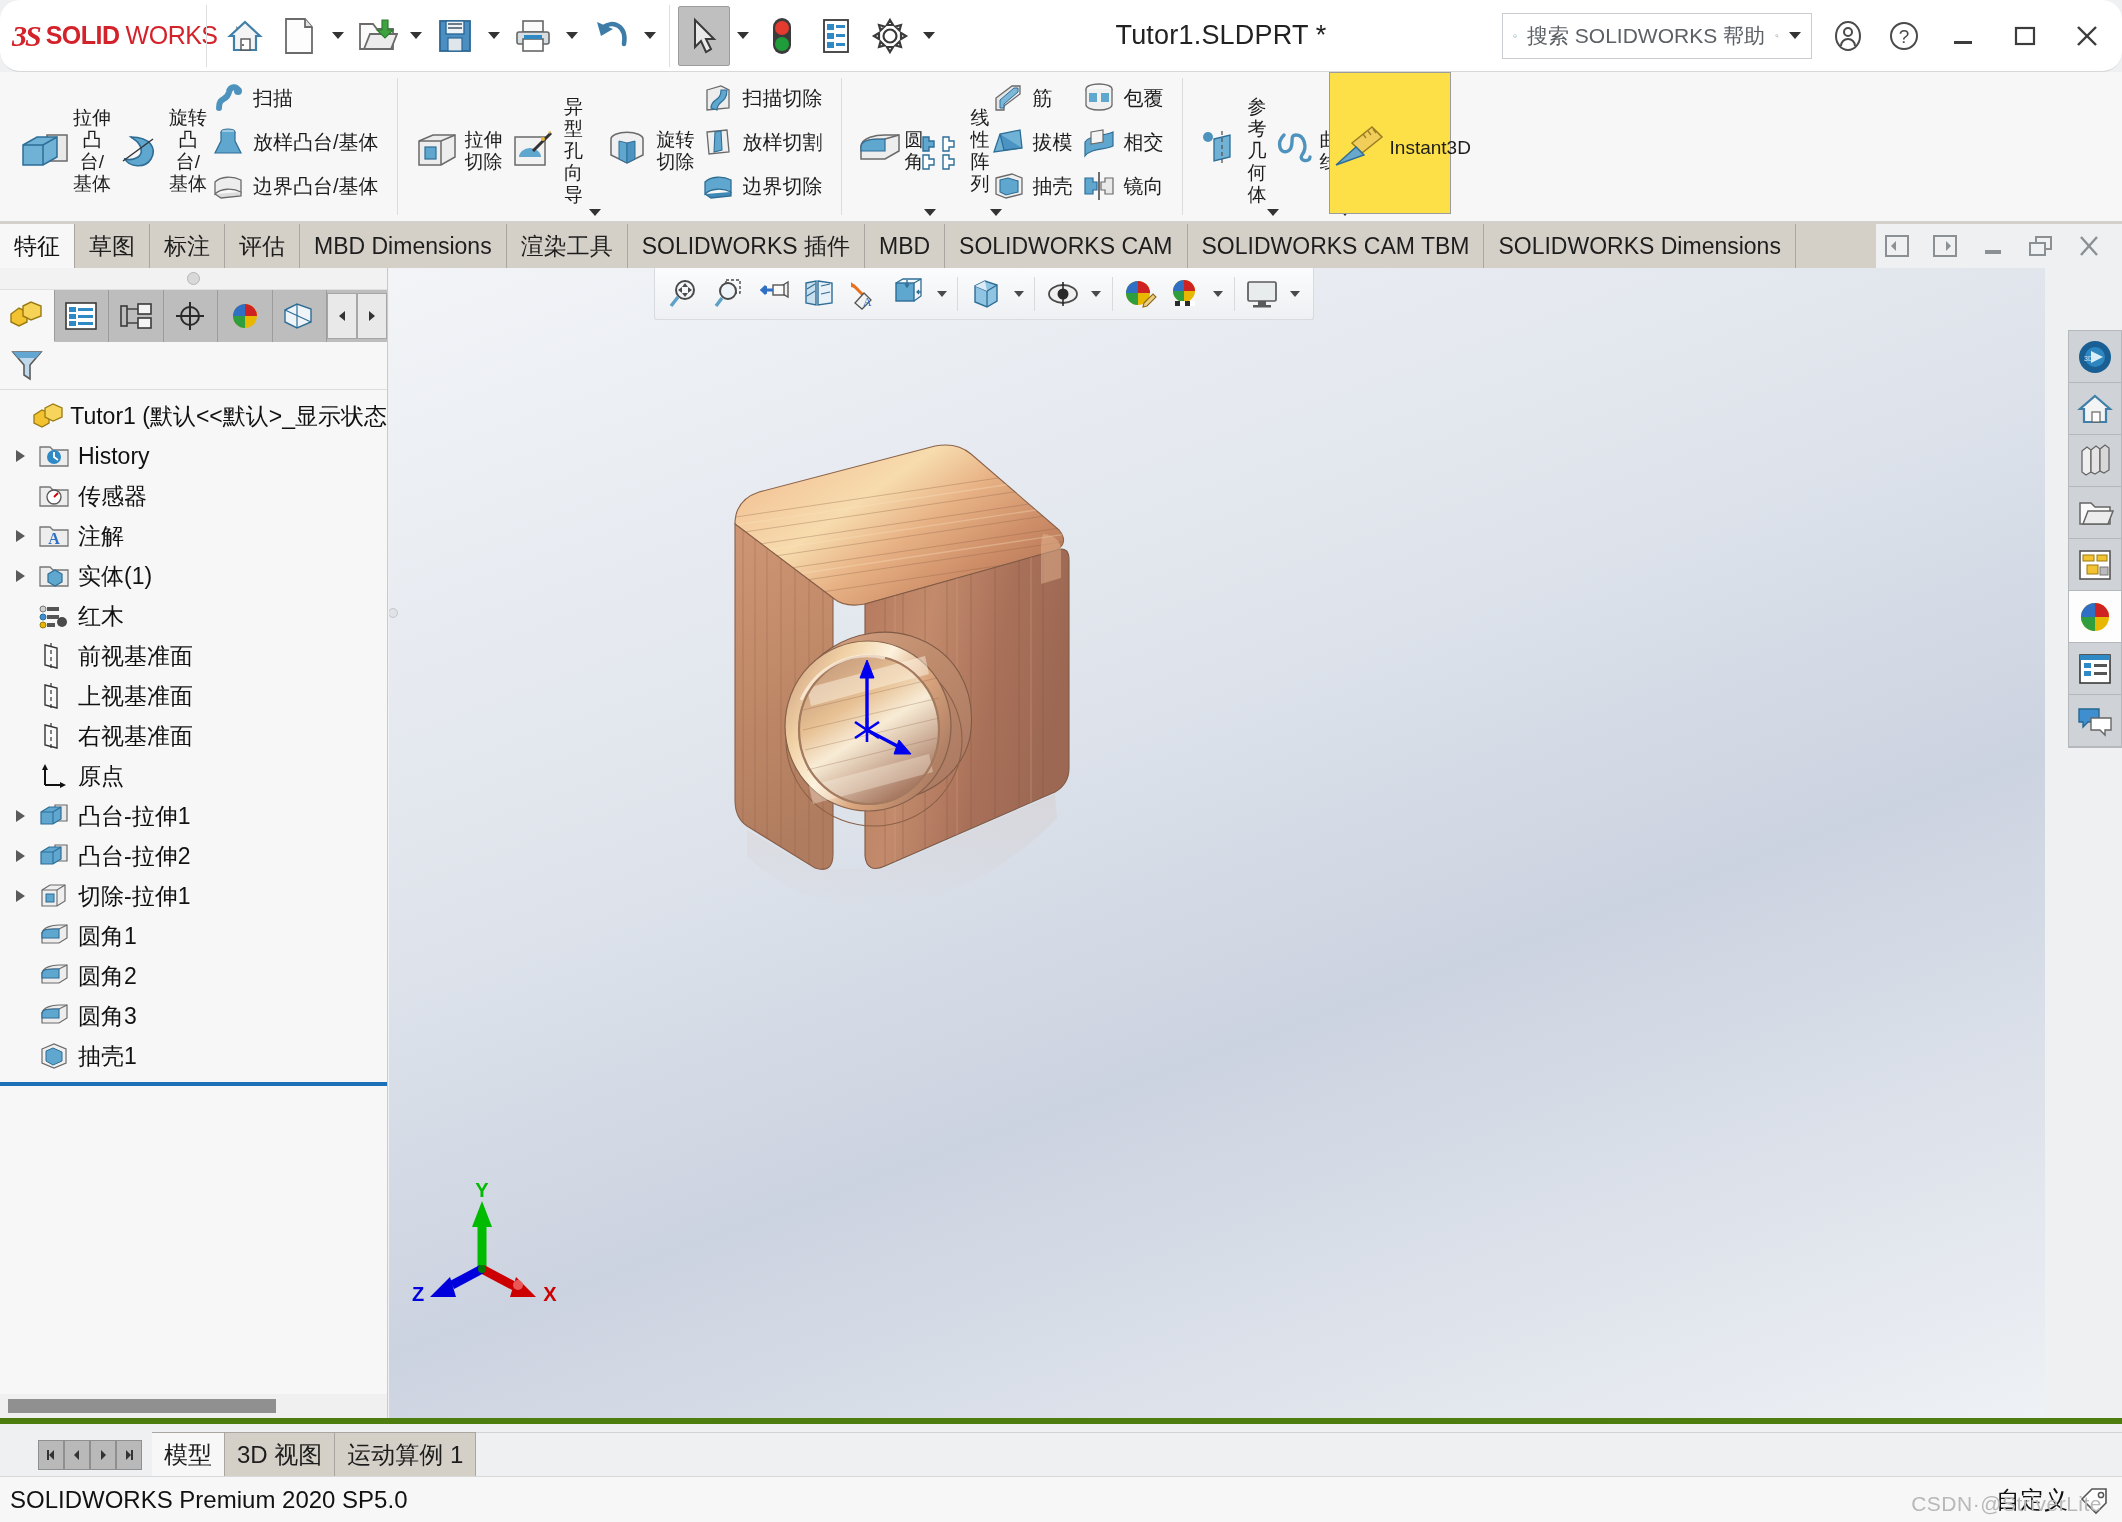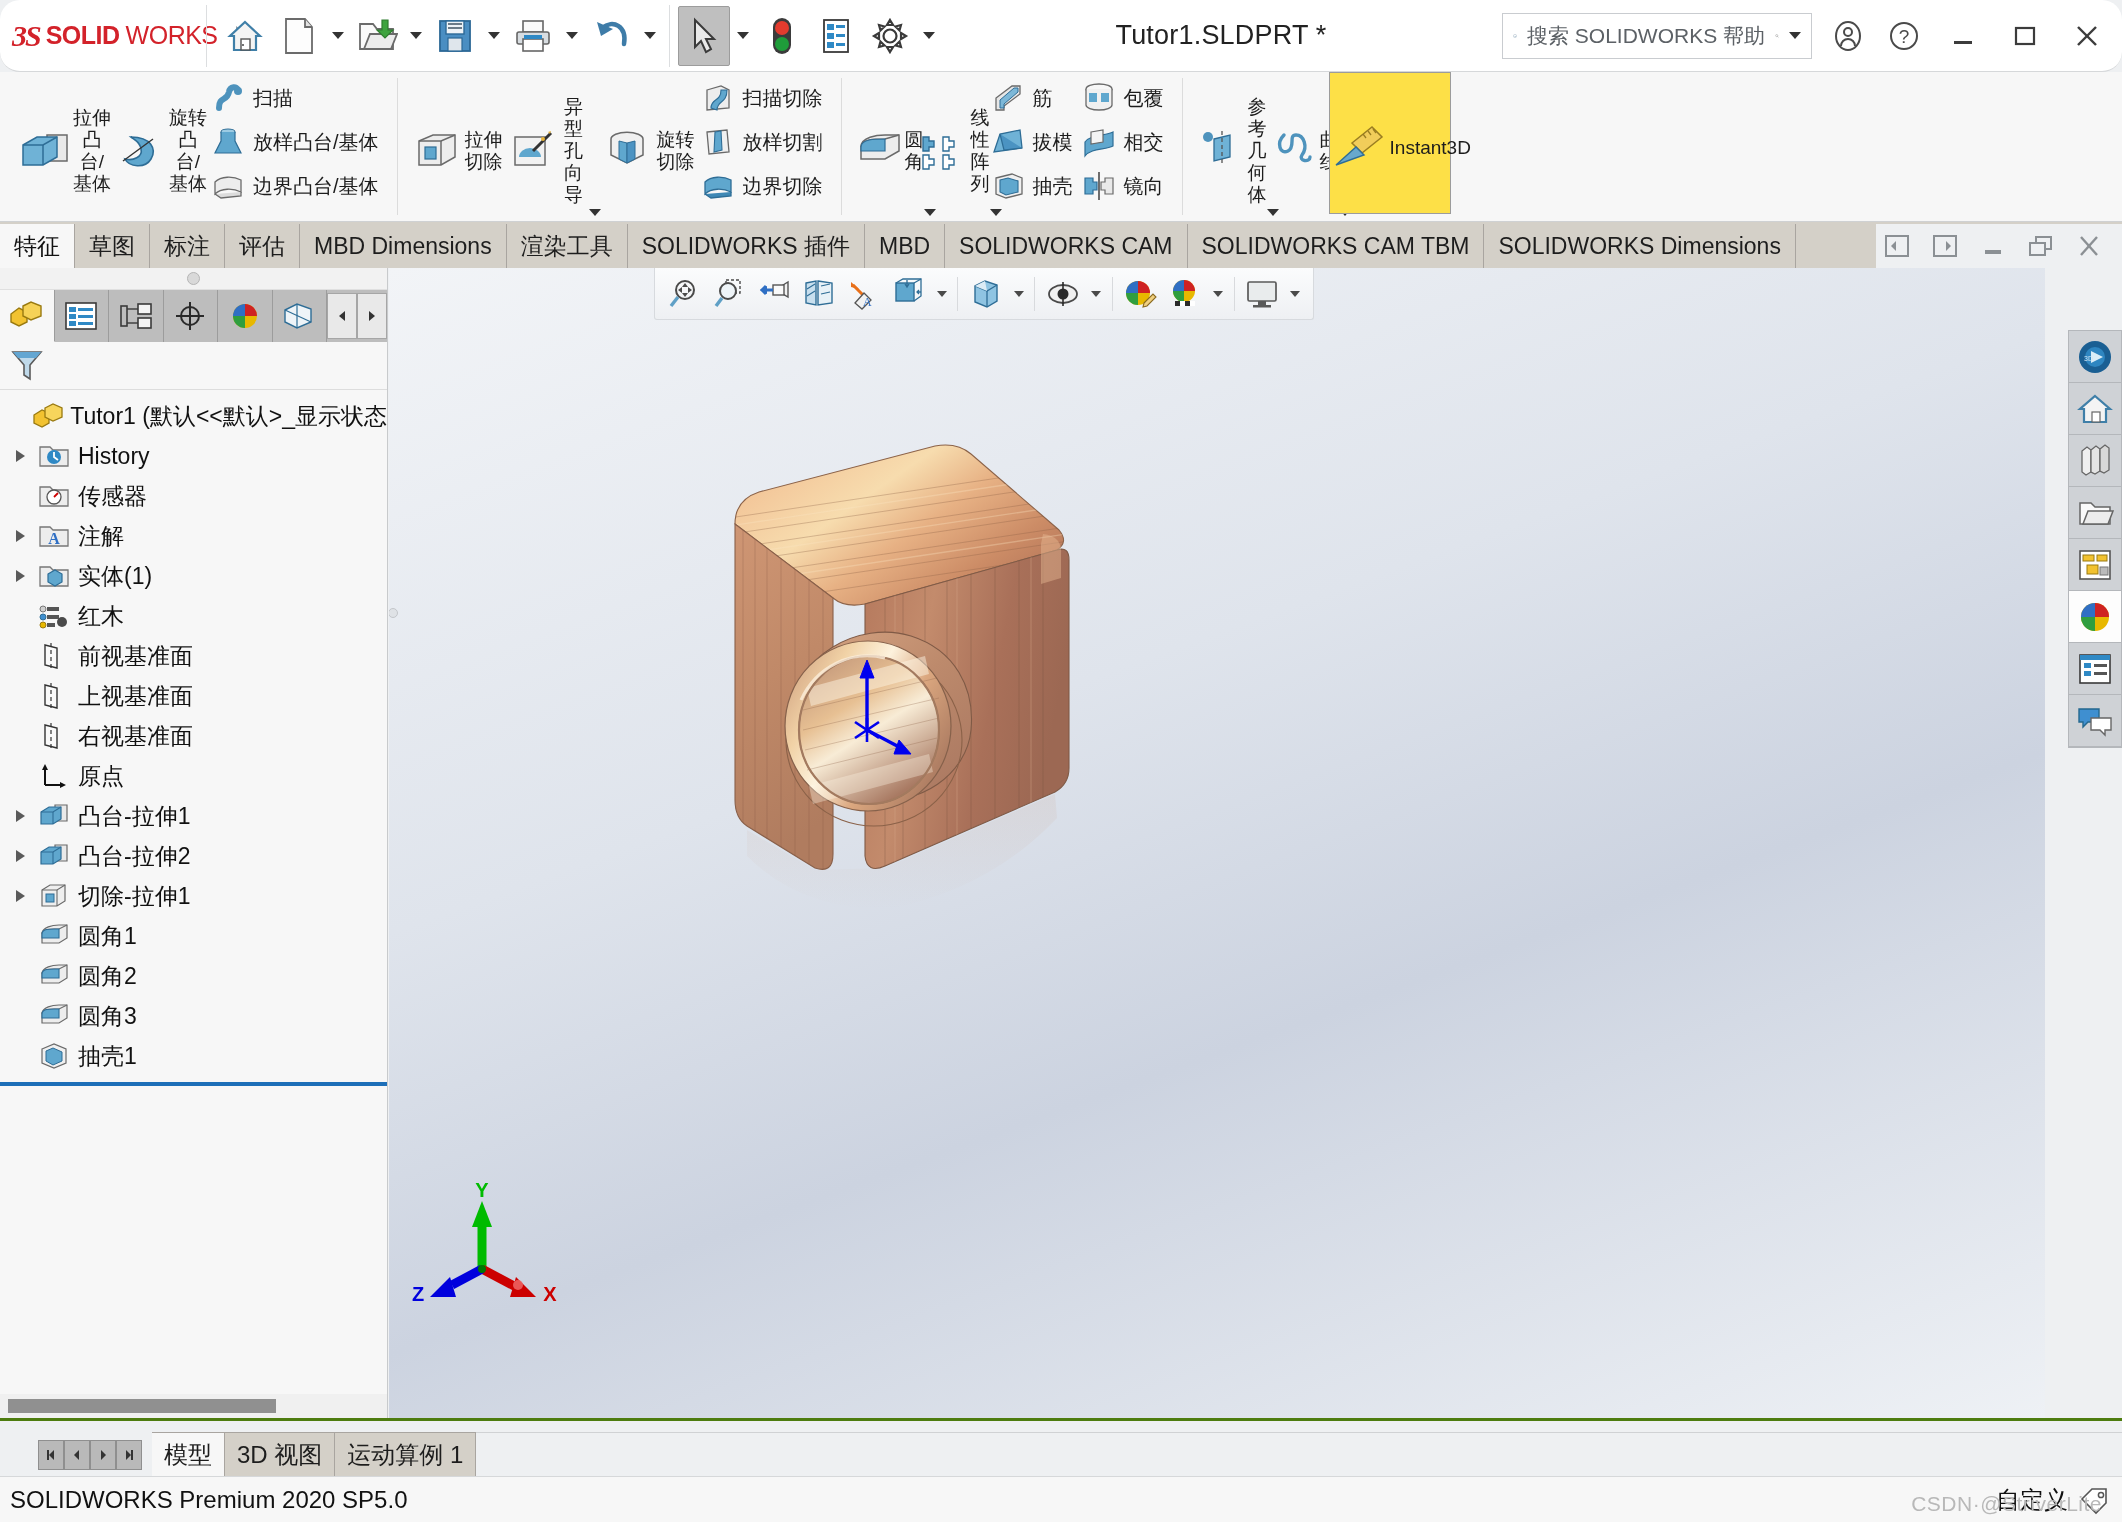--- a/index.html
+++ b/index.html
@@ -141,21 +141,21 @@
     background:#cfd2d6; border:1px solid #b4b7bb;
     display:flex; flex-direction:column;
   }
   .tp-btn { width:52px;height:52px;display:flex;align-items:center;justify-content:center;
             border-bottom:1px solid #b4b7bb; background:#cfd2d6; cursor:default;}
   .tp-btn.active { background:#fdfdfd; }
 
   
   .bottombar {
     position:absolute; left:0; top:1418px; width:2122px; height:58px;
-    background:#eef0f2; border-top:3px solid #4d7c0f;
+    background:#eef0f2; border-top:6px solid #4d7c0f;
     display:flex; align-items:flex-end;
   }
   .navbtns { display:flex; align-items:center; margin:0 10px 6px 38px; }
   .navbtn { width:26px;height:30px;display:flex;align-items:center;justify-content:center;
             background:#b9b9b9; border:1px solid #8f8f8f; cursor:default;}
   .btab {
     height:44px; padding:0 12px; display:flex; align-items:center; font-size:24px; color:#1d1d1d;
     background:#d4d0c8; border-right:1px solid #a9a5a0; border-top:1px solid #a9a5a0; cursor:default; white-space:nowrap;
   }
   .btab.active { background:#f7f7f7; }

